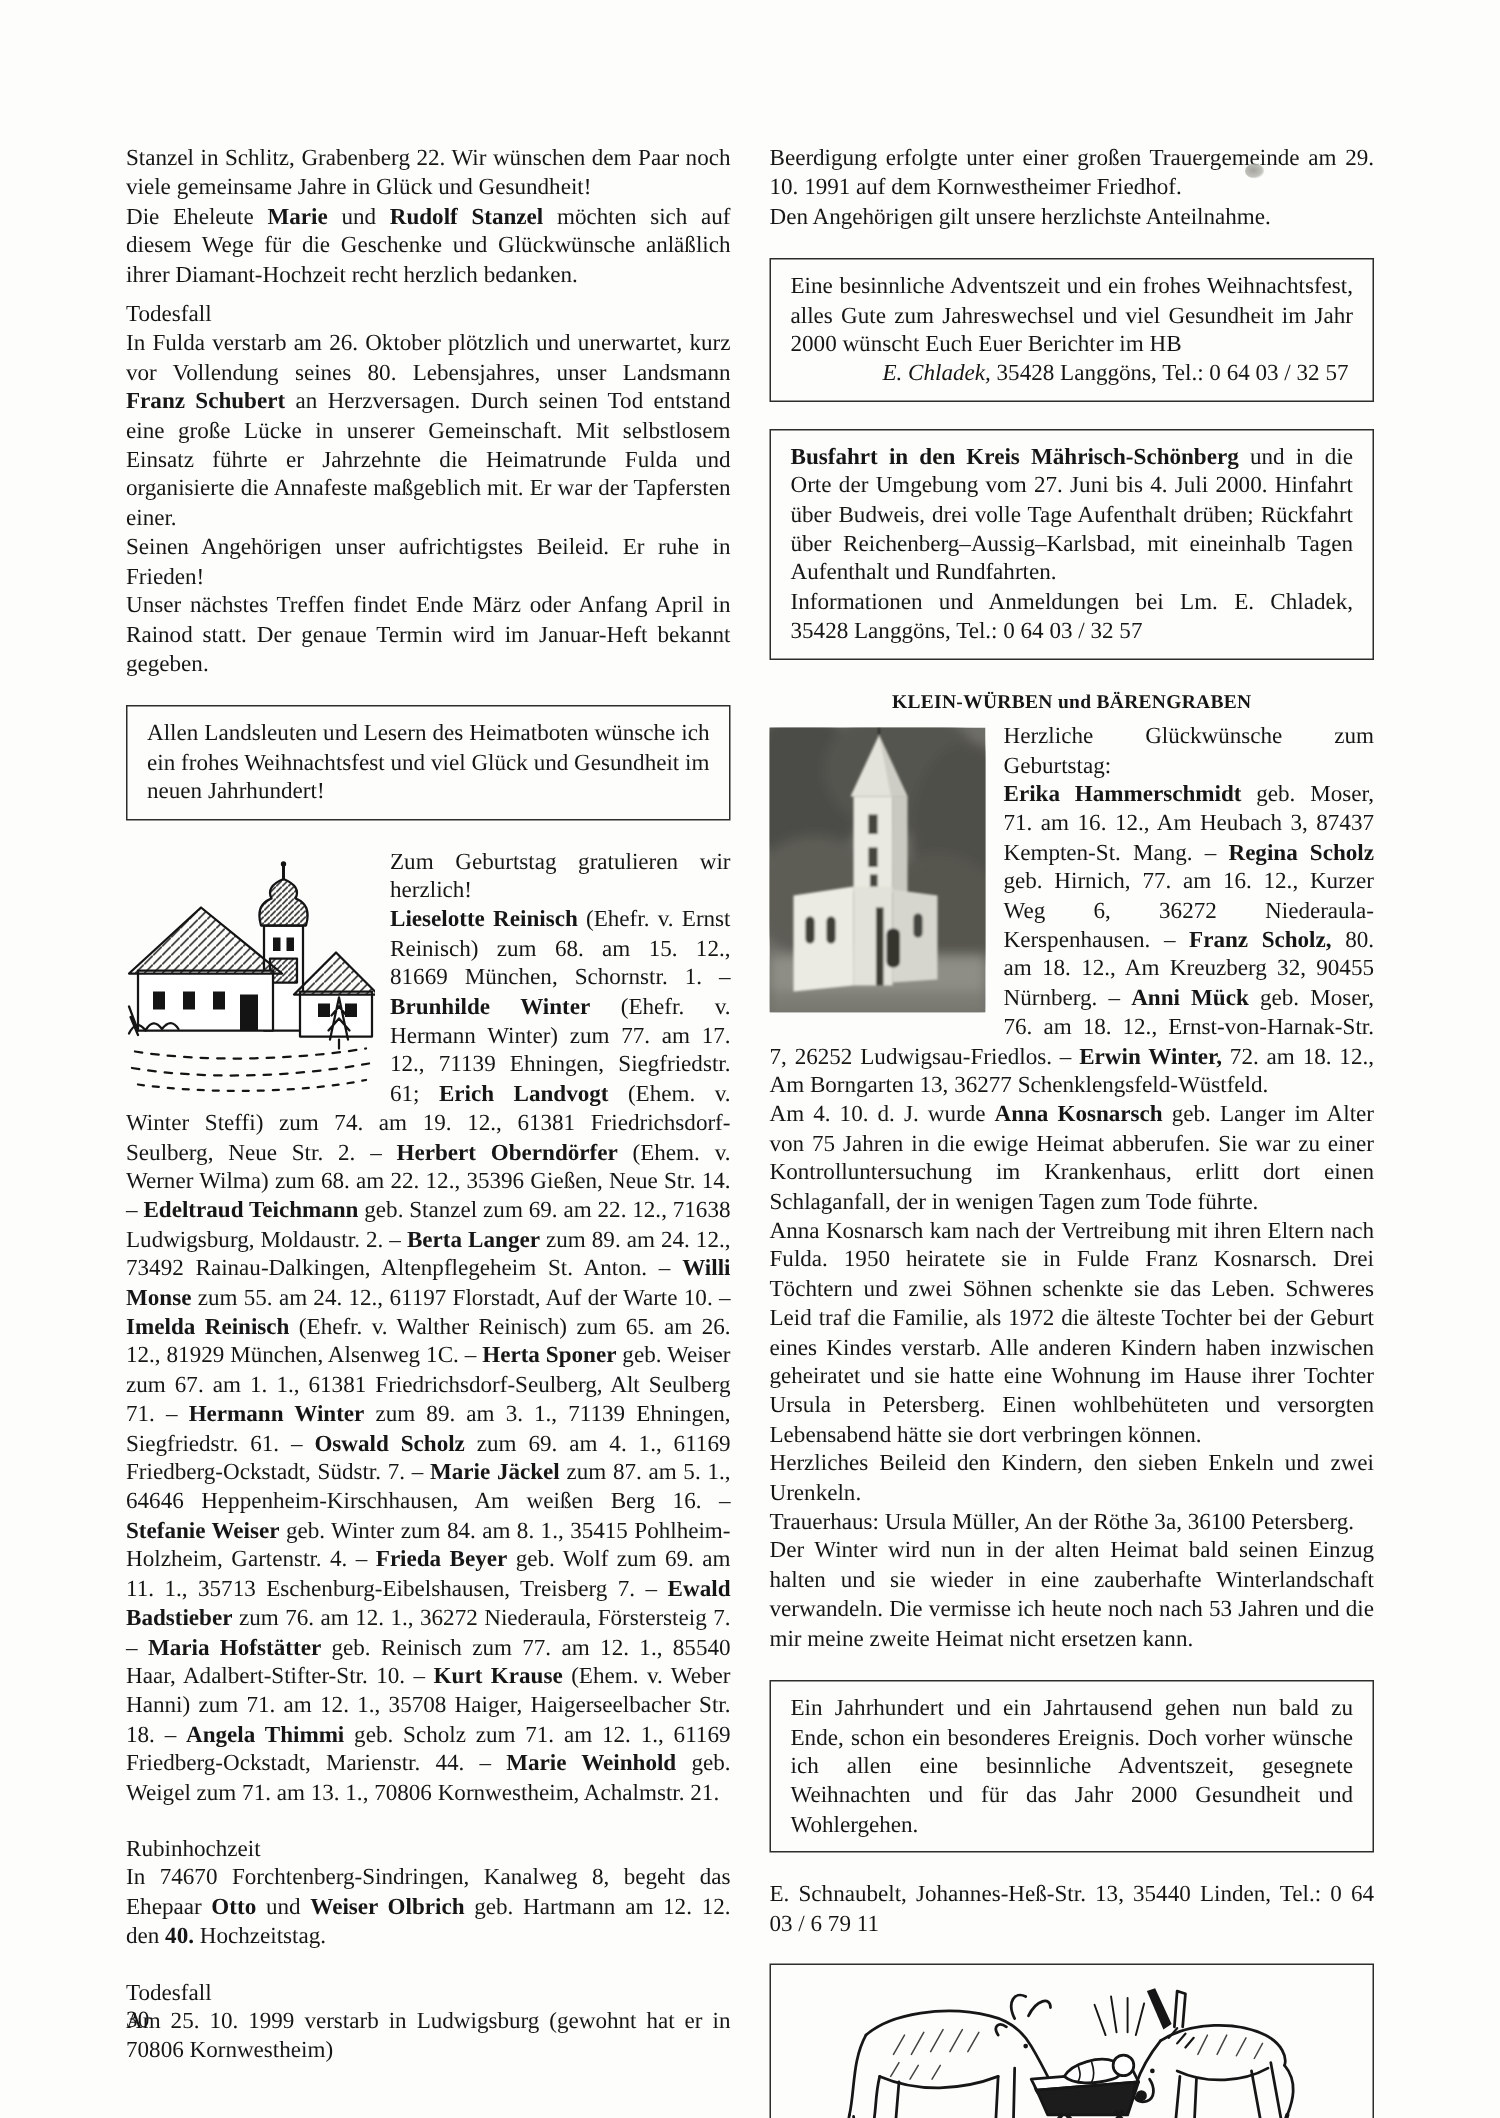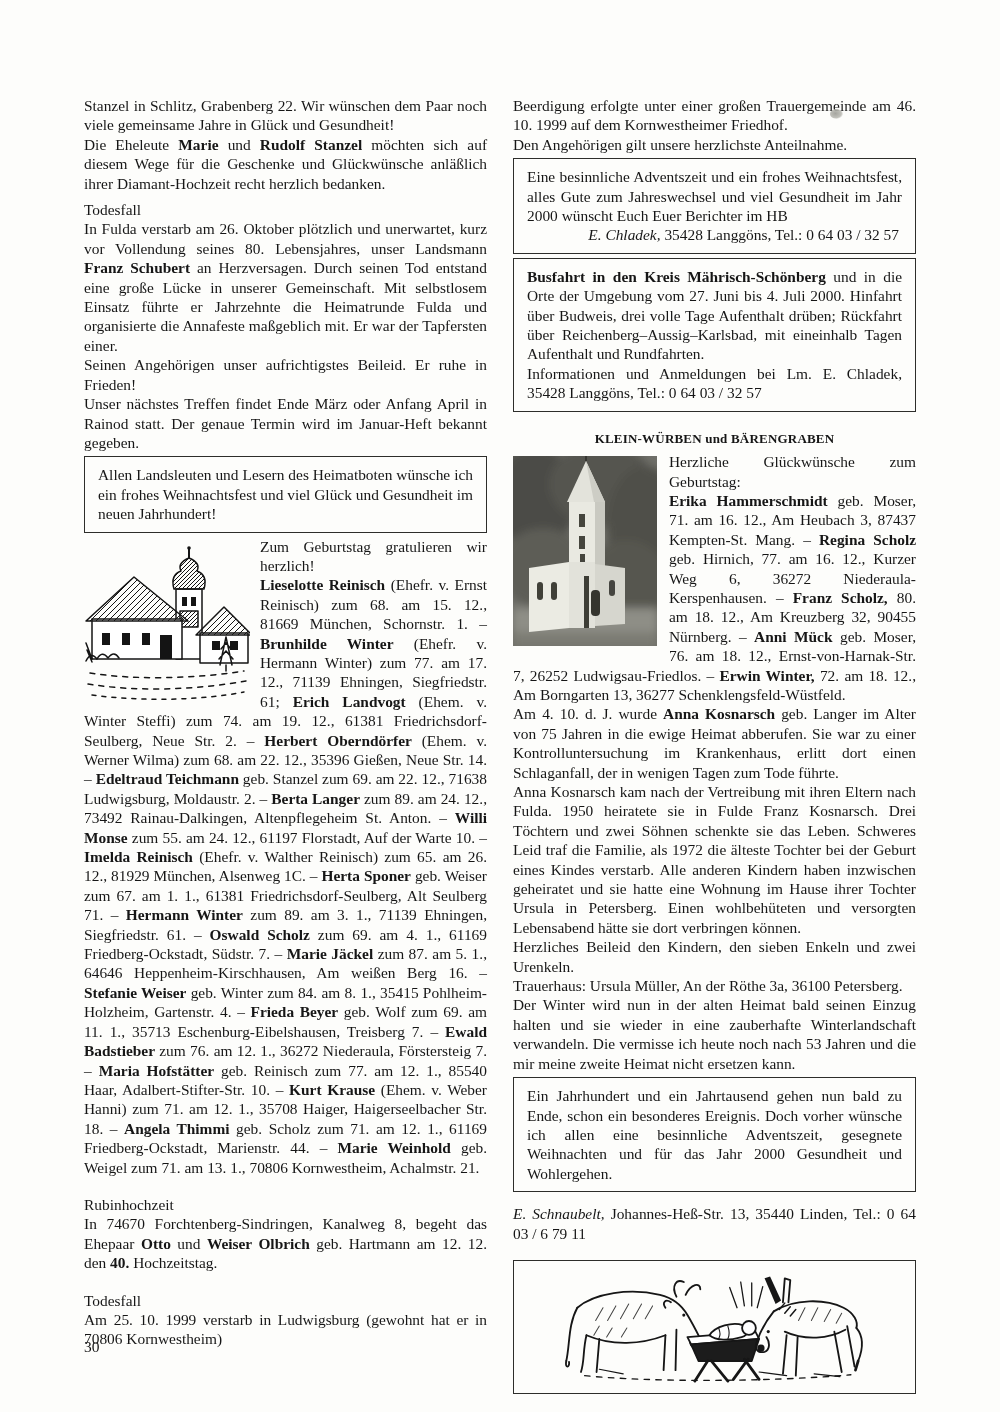--- a/index.html
+++ b/index.html
@@ -7,21 +7,21 @@
     position:relative; width:1000px; height:1412px; background:#fdfdfb;
     font-family:"Liberation Serif","DejaVu Serif",serif; color:#161616;
     overflow:hidden; margin:0 auto;
   }
   .columns{position:absolute; left:84px; top:96px; width:832px; display:flex; gap:26px;}
   .col{width:403px; font-size:15.4px; line-height:19.4px; text-align:justify;}
   .col p{margin:0;}
   .subhead{font-weight:normal; margin-top:7px !important;}
   .gap{margin-top:18px !important;}
   .centerhead{text-align:center; font-weight:bold; font-size:13px; margin-top:17px !important; margin-bottom:4px !important; letter-spacing:.2px;}
-  .box{border:1.5px solid #2d2d2a; padding:8px 13px; margin:4px 0;}
+  .box{border:1.5px solid #2d2d2a; padding:8px 13px; margin:18px 0;}
   .boxsig{text-align:right; padding-right:3px;}
   .sig{margin-top:12px !important;}
   .wrapblock::after{content:""; display:block; clear:both;}
   .church-drawing{float:left; width:166px; height:160px; margin:6px 10px 2px 0;}
   .church-photo{float:left; width:144px; height:190px; margin:4px 12px 3px 0;}
   .artbox{margin-top:17px; padding:7px 6px; height:118px; display:flex; align-items:center; justify-content:center;}
   .artbox svg{width:386px; height:112px;}
   .pagenum{position:absolute; left:84px; top:1338px; font-size:15.5px;}
   .smudge{position:absolute; left:830px; top:109px; width:13px; height:10px; border-radius:50%;
     background:radial-gradient(ellipse at 42% 45%, #96968f 0%, #b7b7b0 55%, rgba(255,255,255,0) 75%); opacity:.85;}
@@ -92,21 +92,21 @@
       </div>
 
       <p class="subhead gap">Rubinhochzeit</p>
       <p><span>In 74670 Forchtenberg-Sindringen, Kanalweg 8, begeht das Ehepaar </span><span style="font-weight: bold;">Otto</span><span> und </span><span style="font-weight: bold;">Weiser Olbrich</span><span> geb. Hartmann am 12. 12. den </span><span style="font-weight: bold;">40.</span><span> Hochzeitstag.</span></p>
 
       <p class="subhead gap">Todesfall</p>
       <p><span>Am 25. 10. 1999 verstarb in Ludwigsburg (gewohnt hat er in 70806 Kornwestheim) </span></p>
     </div>
 
     <div class="col">
-      <p>Beerdigung erfolgte unter einer großen Trauergemeinde am 46. 10. 1999 auf dem Kornwestheimer Friedhof.</p>
+      <p>Beerdigung erfolgte unter einer großen Trauergemeinde am 29. 10. 1991 auf dem Kornwestheimer Friedhof.</p>
       <p>Den Angehörigen gilt unsere herzlichste Anteilnahme.</p>
 
       <div class="box">
         <p>Eine besinnliche Adventszeit und ein frohes Weihnachtsfest, alles Gute zum Jahreswechsel und viel Gesundheit im Jahr 2000 wünscht Euch Euer Berichter im HB</p>
         <p class="boxsig"><span style="font-style: italic;">E. Chladek,</span><span> 35428 Langgöns, Tel.: 0 64 03 / 32 57</span></p>
       </div>
 
       <div class="box">
         <p><span style="font-weight: bold; font-family: Liberation Serif, serif;">Busfahrt in den Kreis Mährisch-Schönberg</span><span> und in die Orte der Umgebung vom 27. Juni bis 4. Juli 2000. Hinfahrt über Budweis, drei volle Tage Aufenthalt drüben; Rückfahrt über Reichenberg–Aussig–Karlsbad, mit eineinhalb Tagen Aufenthalt und Rundfahrten.</span></p>
         <p>Informationen und Anmeldungen bei Lm. E. Chladek, 35428 Langgöns, Tel.: 0 64 03 / 32 57</p>
@@ -159,21 +159,21 @@
       <p><span>Am 4. 10. d. J. wurde </span><span style="font-weight: bold;">Anna Kosnarsch</span><span> geb. Langer im Alter von 75 Jahren in die ewige Heimat abberufen. Sie war zu einer Kontrolluntersuchung im Krankenhaus, erlitt dort einen Schlaganfall, der in wenigen Tagen zum Tode führte.</span></p>
       <p>Anna Kosnarsch kam nach der Vertreibung mit ihren Eltern nach Fulda. 1950 heiratete sie in Fulde Franz Kosnarsch. Drei Töchtern und zwei Söhnen schenkte sie das Leben. Schweres Leid traf die Familie, als 1972 die älteste Tochter bei der Geburt eines Kindes verstarb. Alle anderen Kindern haben inzwischen geheiratet und sie hatte eine Wohnung im Hause ihrer Tochter Ursula in Petersberg. Einen wohlbehüteten und versorgten Lebensabend hätte sie dort verbringen können.</p>
       <p>Herzliches Beileid den Kindern, den sieben Enkeln und zwei Urenkeln.</p>
       <p>Trauerhaus: Ursula Müller, An der Röthe 3a, 36100 Petersberg.</p>
       <p>Der Winter wird nun in der alten Heimat bald seinen Einzug halten und sie wieder in eine zauberhafte Winterlandschaft verwandeln. Die vermisse ich heute noch nach 53 Jahren und die mir meine zweite Heimat nicht ersetzen kann.</p>
 
       <div class="box">
         <p>Ein Jahrhundert und ein Jahrtausend gehen nun bald zu Ende, schon ein besonderes Ereignis. Doch vorher wünsche ich allen eine besinnliche Adventszeit, gesegnete Weihnachten und für das Jahr 2000 Gesundheit und Wohlergehen.</p>
       </div>
 
-      <p class="sig"><span style="font-style: italic;">E. Schnaubelt,</span><span> Johannes-Heß-Str. 13, 35440 Linden, Tel.: 0 64 03 / 6 79 11</span></p>
+      <p class="sig"><span style="">E. Schnaubelt,</span><span> Johannes-Heß-Str. 13, 35440 Linden, Tel.: 0 64 03 / 6 79 11</span></p>
 
       <div class="box artbox">
         <svg viewBox="0 0 384 122" xmlns="http://www.w3.org/2000/svg">
           <g stroke="#161616" stroke-width="2" fill="none" stroke-linecap="round" stroke-linejoin="round">
 
             <path d="M42,40 C60,24 100,18 132,26 C145,29 155,36 162,48 C168,58 172,66 176,74"></path>
             <path d="M176,74 C180,78 179,84 172,84 C166,84 163,78 166,72"></path>
             <path d="M150,28 C144,16 150,8 158,12"></path>
             <path d="M160,26 C166,14 176,12 176,20"></path>
             <path d="M144,34 C138,30 134,34 138,40"></path>

